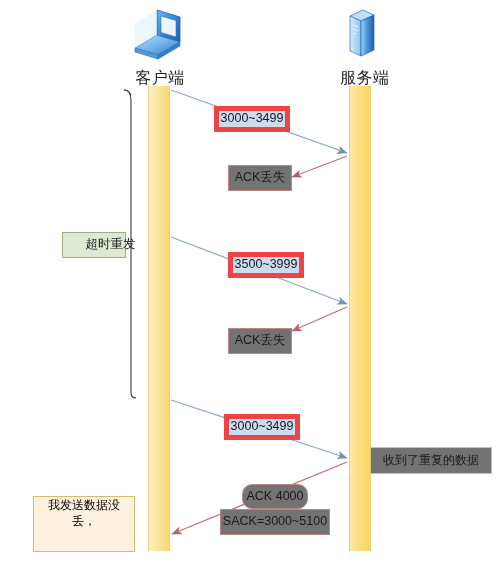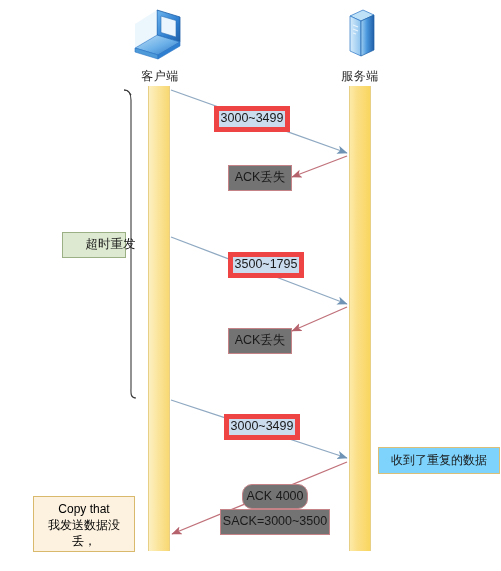--- a/index.html
+++ b/index.html
@@ -15,21 +15,21 @@
     width: 501px;
     height: 571px;
     background: #ffffff;
     overflow: hidden;
   }
   .abs { position: absolute; }
 
   
   .actor-label {
     position: absolute;
-    font-size: 12px;
+    font-size: 16px;
     color: #262626;
     text-align: center;
     white-space: nowrap;
     letter-spacing: 0.5px;
   }
 
   
   .lifeline {
     position: absolute;
     width: 22px;
@@ -66,23 +66,22 @@
   .box-green {
     background: #dde9d0;
     border: 1px solid #9cb086;
     padding-left: 33px;
   }
   .box-cream {
     background: #fdf2e0;
     border: 1px solid #d9b96b;
   }
   .box-cream2 {
-    background: #7dd3fc;
+    background: #737373;
     border: 1px solid #d9bf78;
-    margin-left: 8px;
   }
 
   .note-multiline {
     display: block;
     padding: 4px 3px;
     font-size: 12px;
     line-height: 1.35;
     text-align: center;
   }
 
@@ -182,32 +181,31 @@
 
     <line x1="171" y1="400" x2="347" y2="458" stroke="#8fa9c2" stroke-width="1.3" marker-end="url(#arrBlue)"></line>
 
     <line x1="347" y1="462" x2="172" y2="534" stroke="#c0717a" stroke-width="1.3" marker-end="url(#arrRed)"></line>
   </svg>
 
   <div class="msgbox box-blue" style="left:214px; top:106px; width:76px; height:26px;">3000~3499</div>
 
   <div class="msgbox box-red" style="left:228px; top:165px; width:64px; height:26px;">ACK丢失</div>
 
-  <div class="msgbox box-blue" style="left:228px; top:252px; width:76px; height:26px;">3500~1795</div>
+  <div class="msgbox box-blue" style="left:228px; top:252px; width:76px; height:26px;">3500~3999</div>
 
   <div class="msgbox box-red" style="left:228px; top:328px; width:64px; height:26px;">ACK丢失</div>
 
   <div class="msgbox box-blue" style="left:224px; top:414px; width:76px; height:26px;">3000~3499</div>
 
   <div class="msgbox box-red" style="left:242px; top:484px; width:66px; height:25px;border-radius:10px;">ACK 4000</div>
 
-  <div class="msgbox box-red" style="left:220px; top:509px; width:110px; height:26px;">SACK=3000~3500</div>
+  <div class="msgbox box-red" style="left:220px; top:509px; width:110px; height:26px;">SACK=3000~5100</div>
 
   <div class="msgbox box-green" style="left:62px; top:232px; width:64px; height:26px;">超时重发</div>
 
   <div class="msgbox box-cream2" style="left:370px; top:447px; width:122px; height:27px; font-size:12px;">收到了重复的数据</div>
 
   <div class="box-cream abs" style="left:33px; top:496px; width:102px; height:56px; box-sizing:border-box;">
-    <span class="note-multiline" style="padding:4px 3px 0 3px;">Copy that</span>
     <span class="note-multiline" style="padding:0 6px;">我发送数据没丢，</span>
   </div>
 
 </div>
 
 </body></html>

